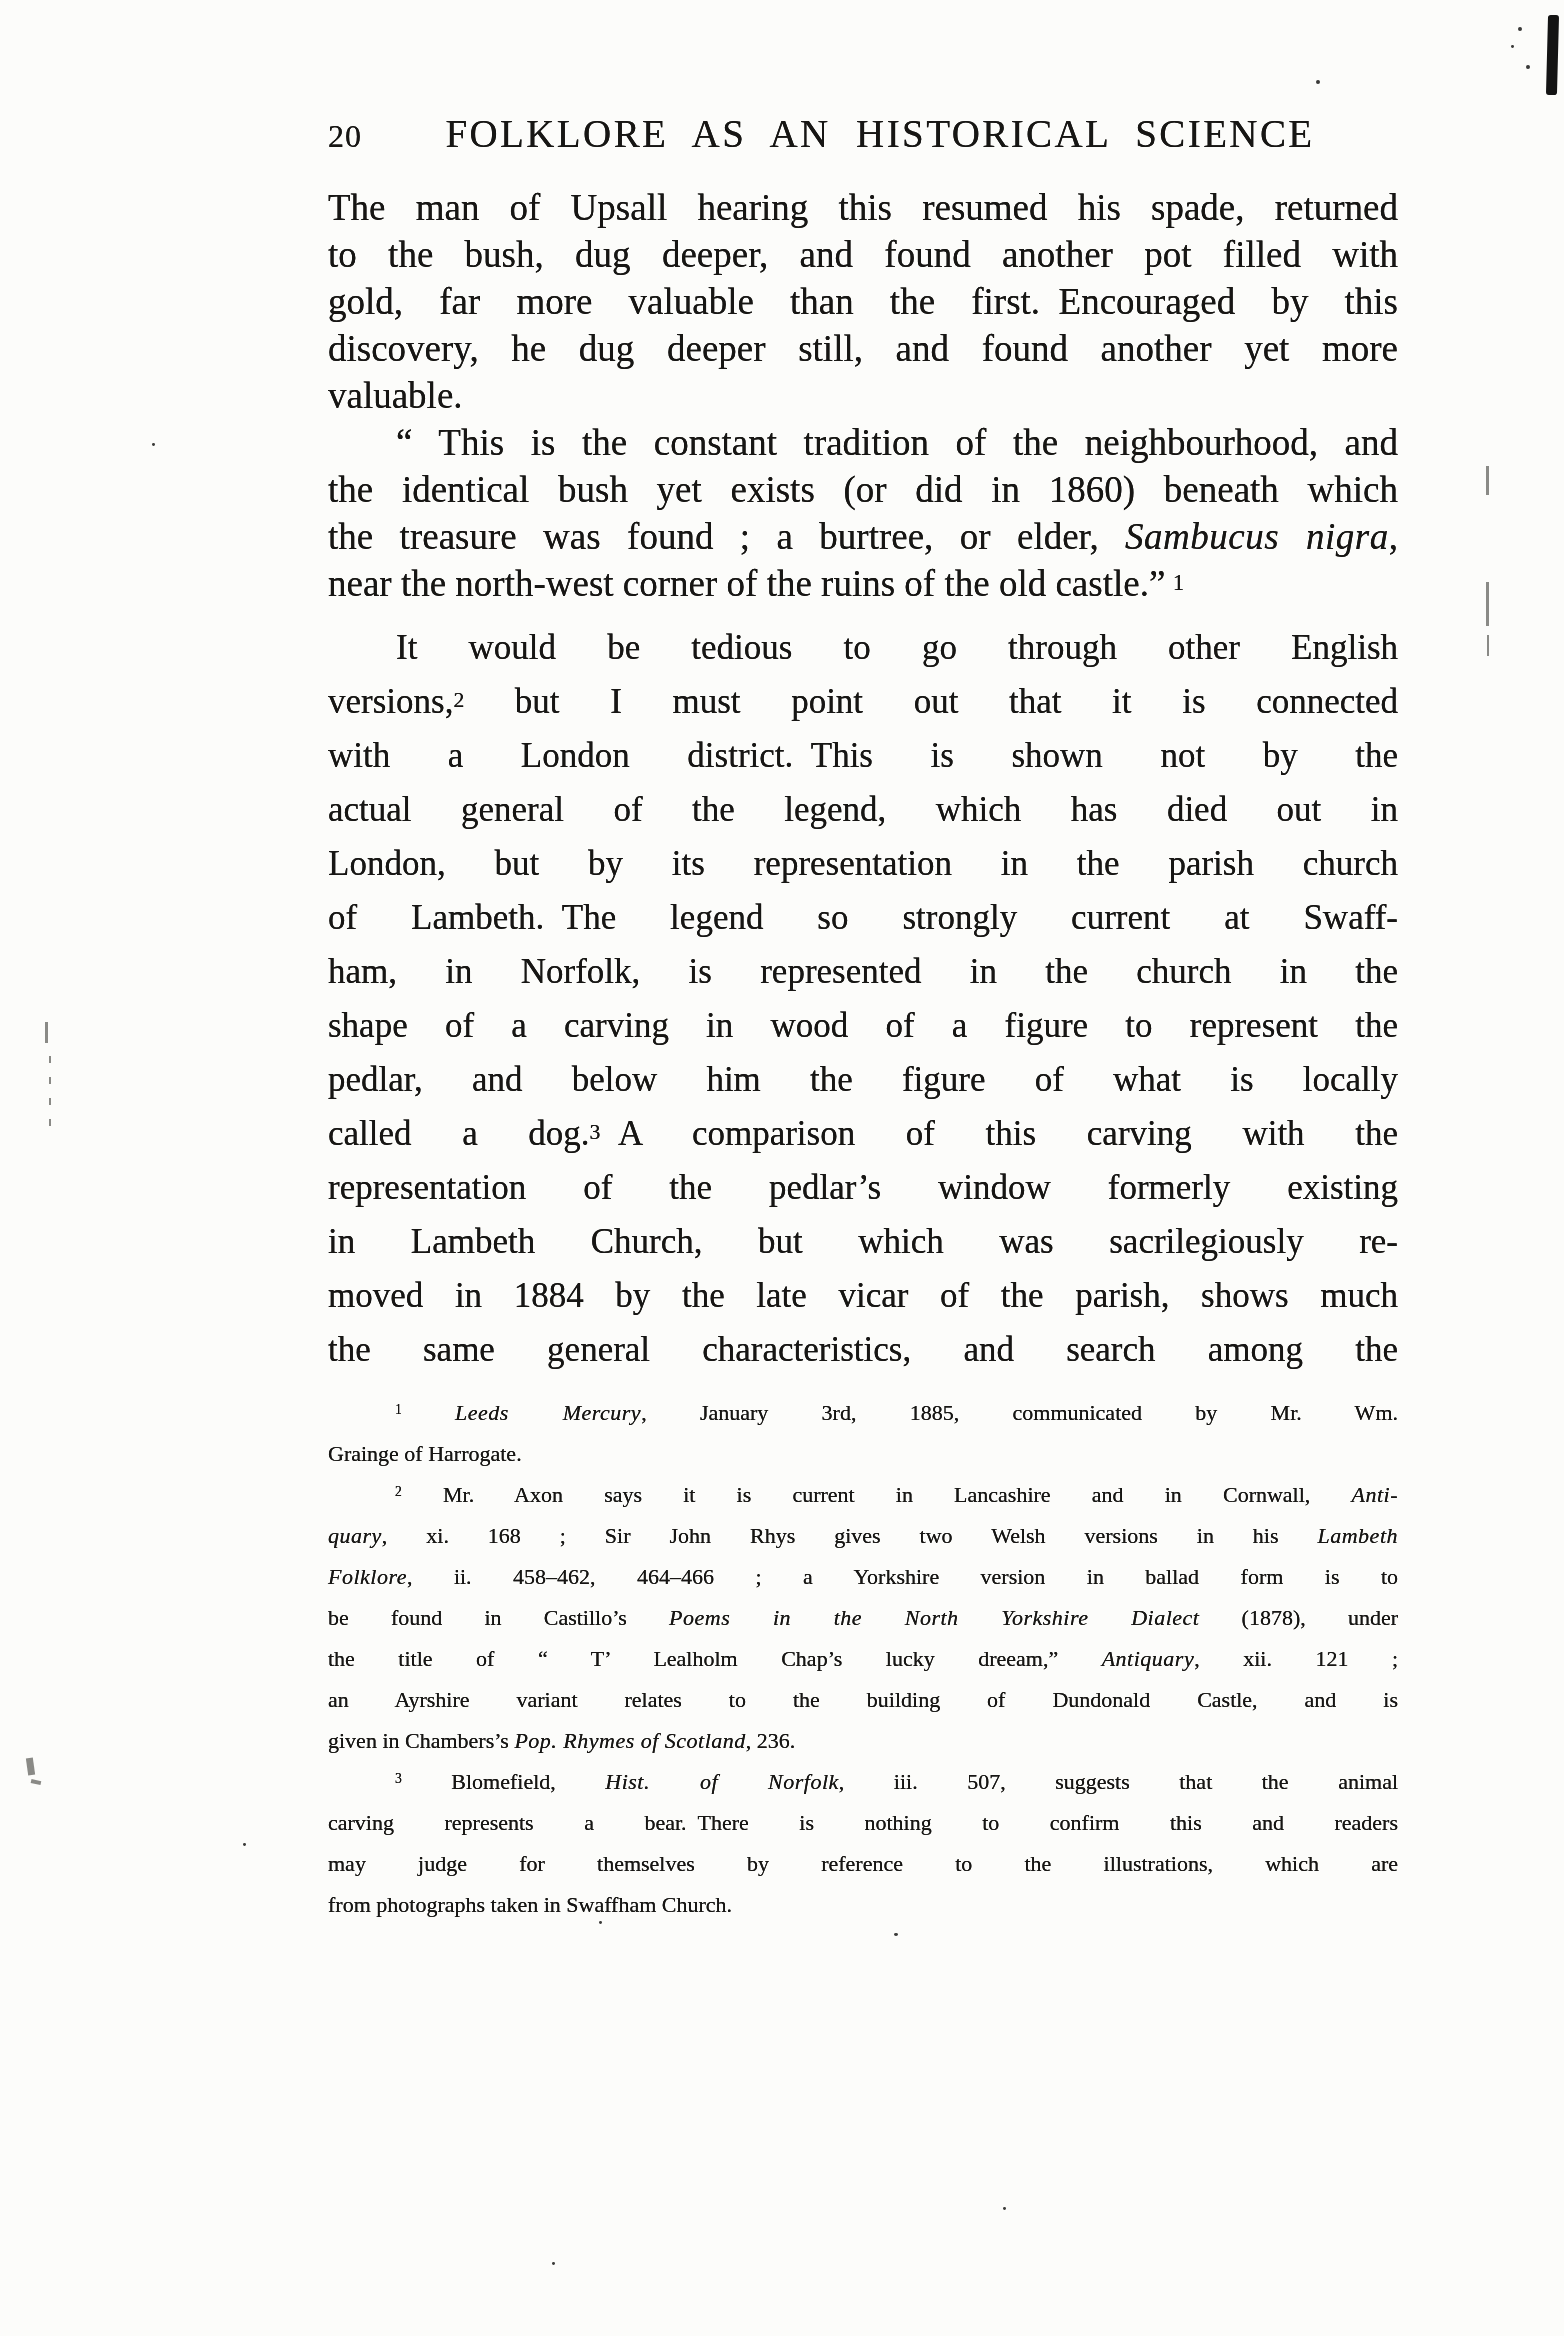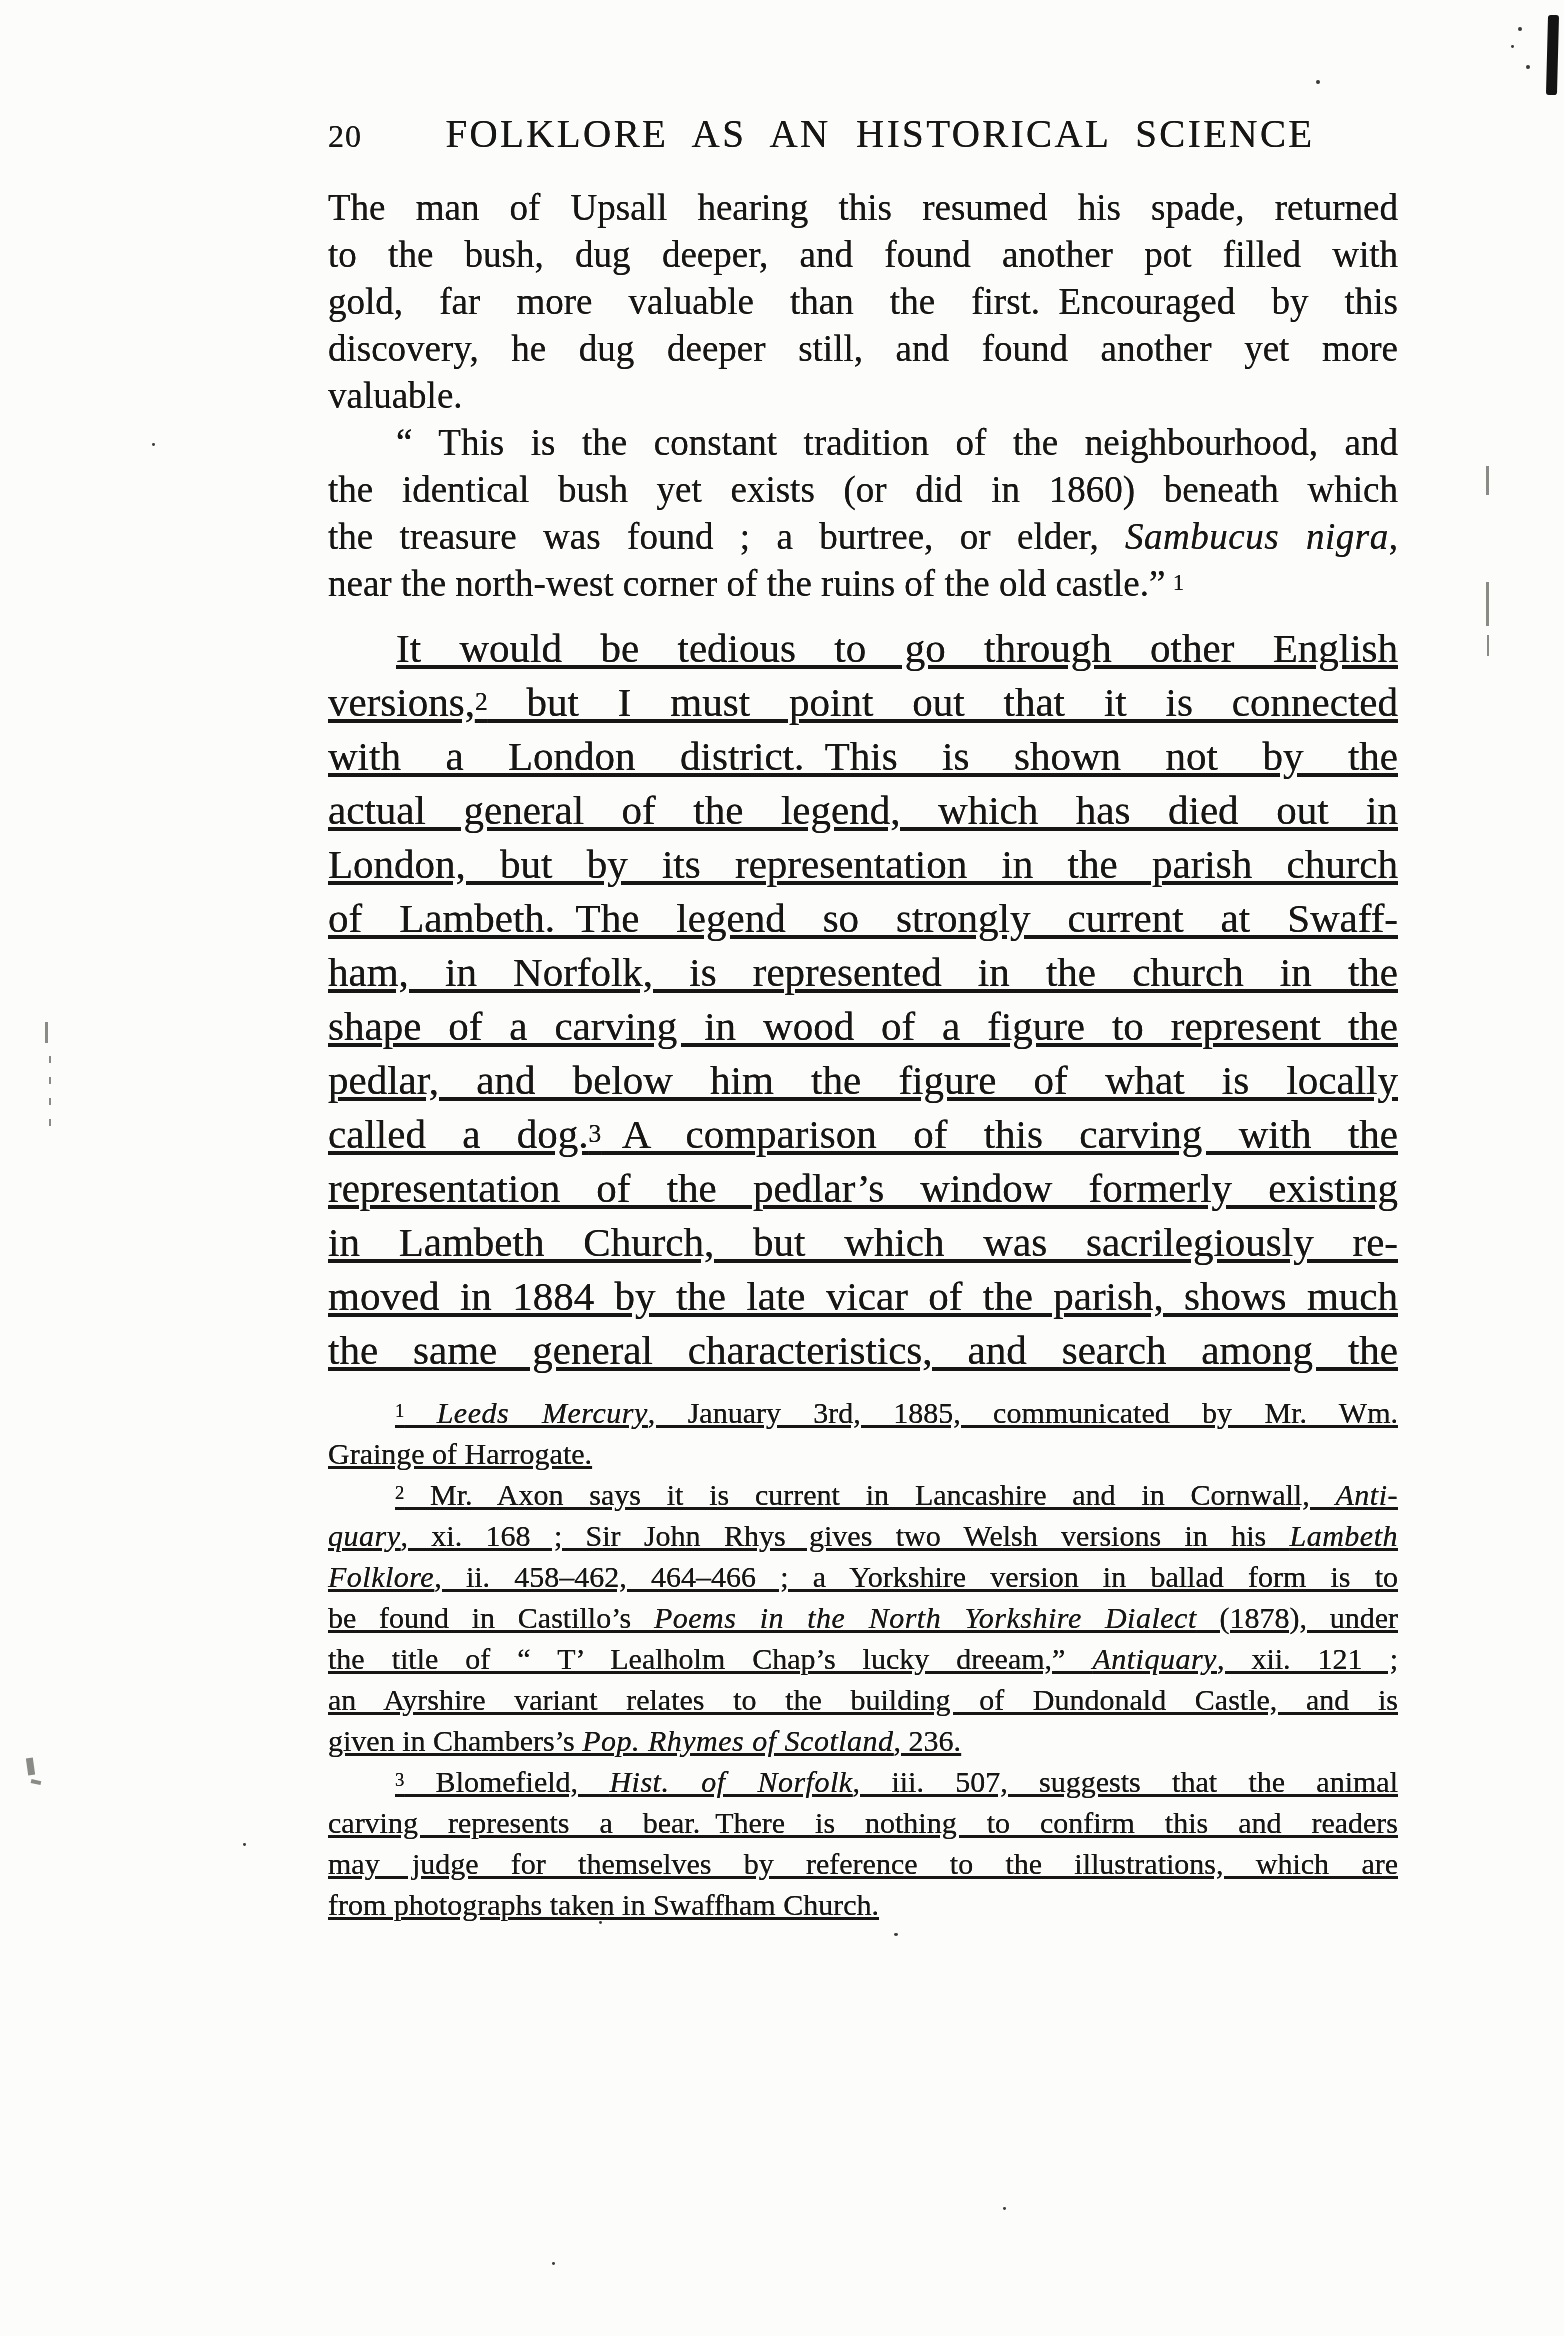--- a/index.html
+++ b/index.html
@@ -41,24 +41,24 @@
   .para .line {
     text-align: justify;
     text-align-last: justify;
   }
   .para .line:last-child { text-align-last: left; }
   .para.cont .line:last-child { text-align-last: justify; }
   .para.indent .line:first-child { text-indent: 68px; }
 
   .para.extract { font-size: 37px; line-height: 47px; margin-top: 18px; }
   .para.quote   { margin-top: 0; }
-  .para.main    { font-size: 41px; line-height: 54px; margin-top: 14.3px; text-decoration: underline; }
+  .para.main    { font-size: 35px; line-height: 54px; margin-top: 14.3px; }
 
   #footnotes { margin-top: 14.3px; text-shadow: 0 0 0.4px currentColor; }
-  .para.footnote { font-size: 30px; line-height: 41px; margin-top: 0; text-decoration: underline; }
+  .para.footnote { font-size: 22px; line-height: 41px; margin-top: 0; }
   .para.footnote .line:first-child { text-indent: 67px; }
 
   sup { font-size: 62%; vertical-align: 5.7px; line-height: 0; letter-spacing: 0; }
   i { letter-spacing: 0.5px; }
 
   
   .artifact { position: absolute; background: #141414; }
   .artifact.faint { background: #8a8a86; }
   .speck { position: absolute; background: #3a3a38; border-radius: 50%; }
 </style>

